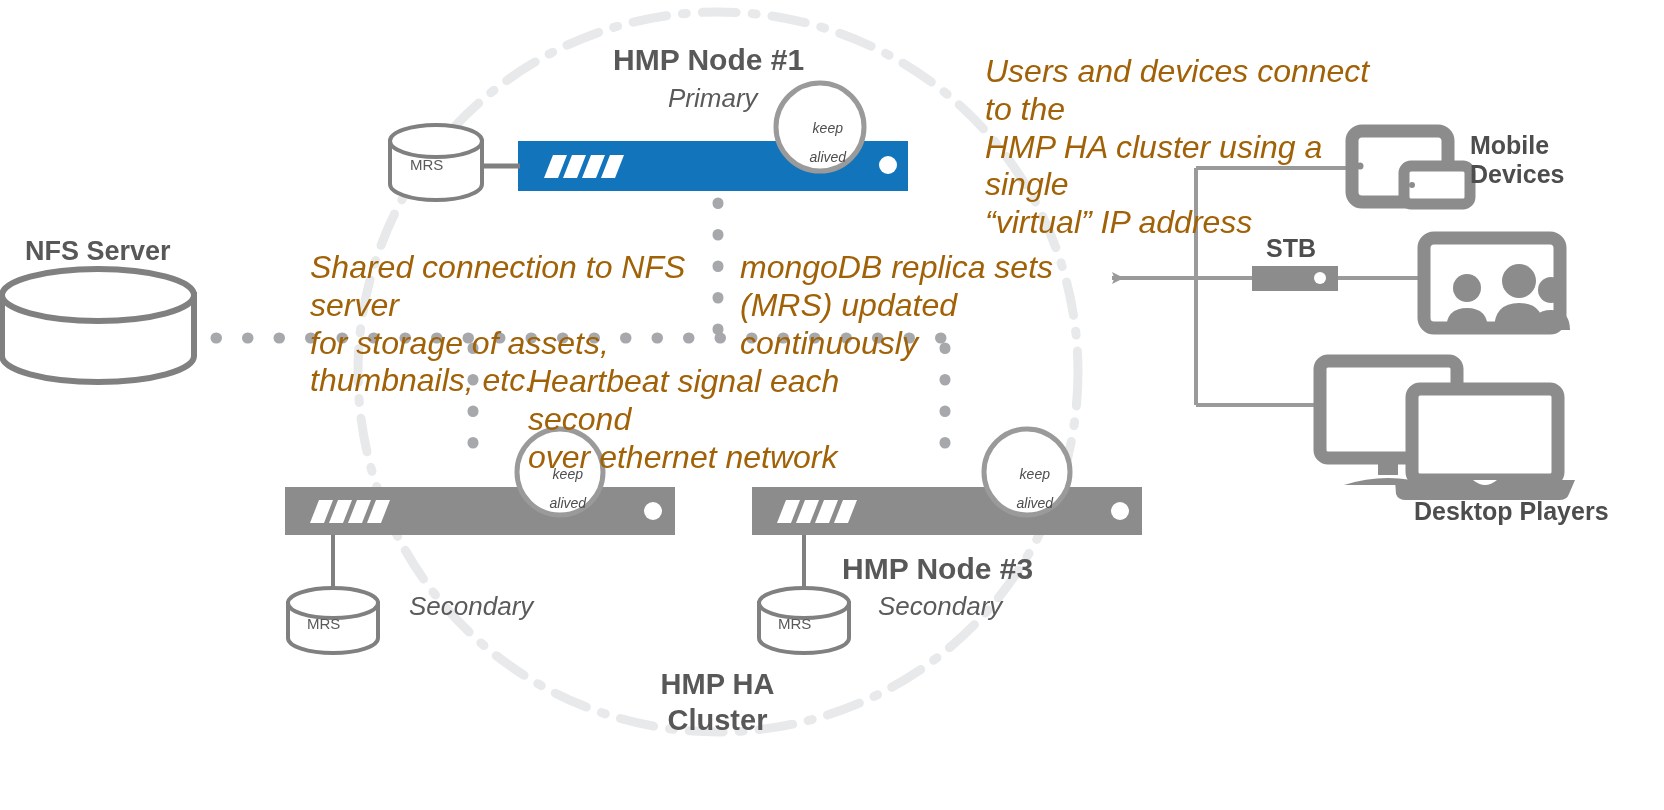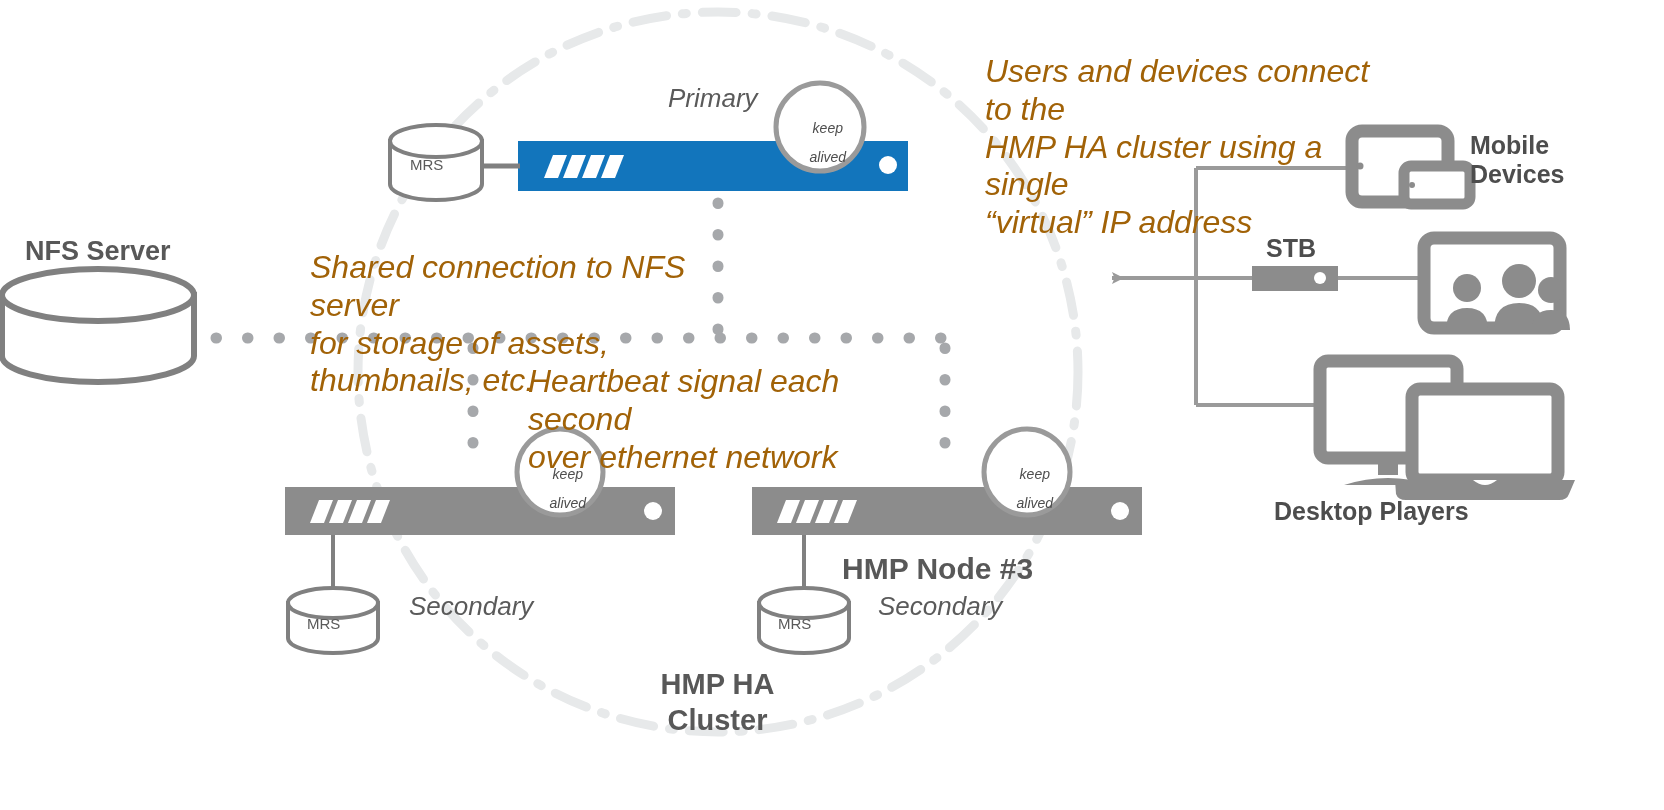--- a/index.html
+++ b/index.html
@@ -168,20 +168,21 @@
 
     <g>
       <rect x="1412" y="389" width="146" height="91" rx="8" ry="8" fill="#ffffff" stroke="#8C8C8C" stroke-width="13"></rect>
       <path d="M1395,480 L1575,480 L1569,494 q-2,6 -10,6 L1406,500 q-8,0 -10,-6 Z" fill="#8C8C8C"></path>
       <path d="M1473,480 q12,10 24,0 z" fill="#ffffff"></path>
     </g>
   </svg>
 
   <div class="lbl nfslabel" style="left:25px; top:236px;">NFS Server</div>
 
+  <div class="lbl node-title" style="left:613px; top:42px;">HMP Node #1</div>
   <div class="lbl node-sub" style="left:668px; top:83px;">Primary</div>
   <div class="lbl mrs-txt" style="left:410px; top:156px;">MRS</div>
   <div class="lbl keep-txt" style="left:790px; top:106px; width:60px;">
     <span>keep</span><br>
     <span>alived</span>
   </div>
 
   <div class="lbl node-sub" style="left:409px; top:591px;">Secondary</div>
   <div class="lbl mrs-txt" style="left:307px; top:615px;">MRS</div>
   <div class="lbl keep-txt" style="left:530px; top:452px; width:60px;">
@@ -193,29 +194,31 @@
   <div class="lbl node-sub" style="left:878px; top:591px;">Secondary</div>
   <div class="lbl mrs-txt" style="left:778px; top:615px;">MRS</div>
   <div class="lbl keep-txt" style="left:997px; top:452px; width:60px;">
     <span>keep</span><br>
     <span>alived</span>
   </div>
 
   <div class="lbl annot" style="left: 310px; top: 249px; width: 405px; white-space: pre-line;">Shared connection to NFS server
 for storage of assets, thumbnails, etc.</div>
 
+  <div class="lbl annot" style="left: 740px; top: 249px; width: 340px; white-space: pre-line;">mongoDB replica sets
+(MRS)  updated continuously</div>
 
   <div class="lbl annot" style="left: 528px; top: 363px; width: 360px; white-space: pre-line;">Heartbeat signal each second
 over ethernet network</div>
 
   <div class="lbl annot" style="left: 985px; top: 53px; width: 400px; white-space: pre-line;">Users and devices connect to the
 HMP HA cluster using a single
 “virtual” IP address</div>
 
   <div class="lbl clusterlabel" style="left: 620px; top: 666px; width: 195px; white-space: pre-line;">HMP HA
 Cluster</div>
 
   <div class="lbl devlabel" style="left: 1470px; top: 131px; line-height: 1.16; white-space: pre-line;">Mobile
 Devices</div>
   <div class="lbl devlabel" style="left:1266px; top:234px;">STB</div>
-  <div class="lbl devlabel" style="left:1274px; top:497px;">Desktop Players</div>
+  <div class="lbl devlabel" style="left:1414px; top:497px;">Desktop Players</div>
 
 </div>
 
 </body></html>

